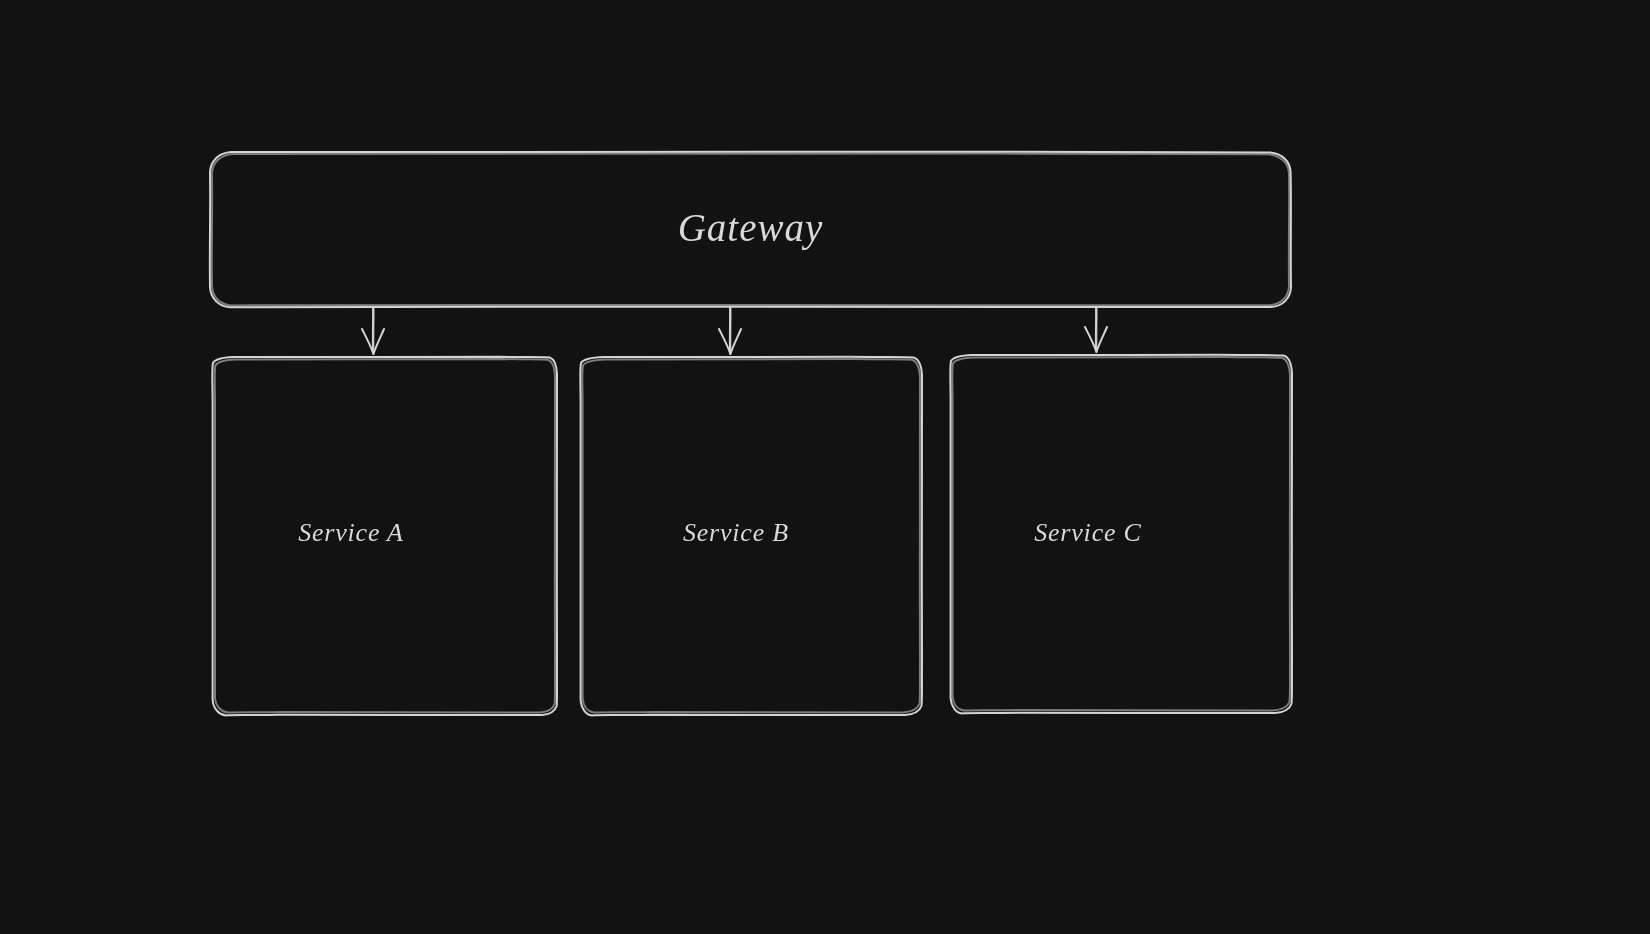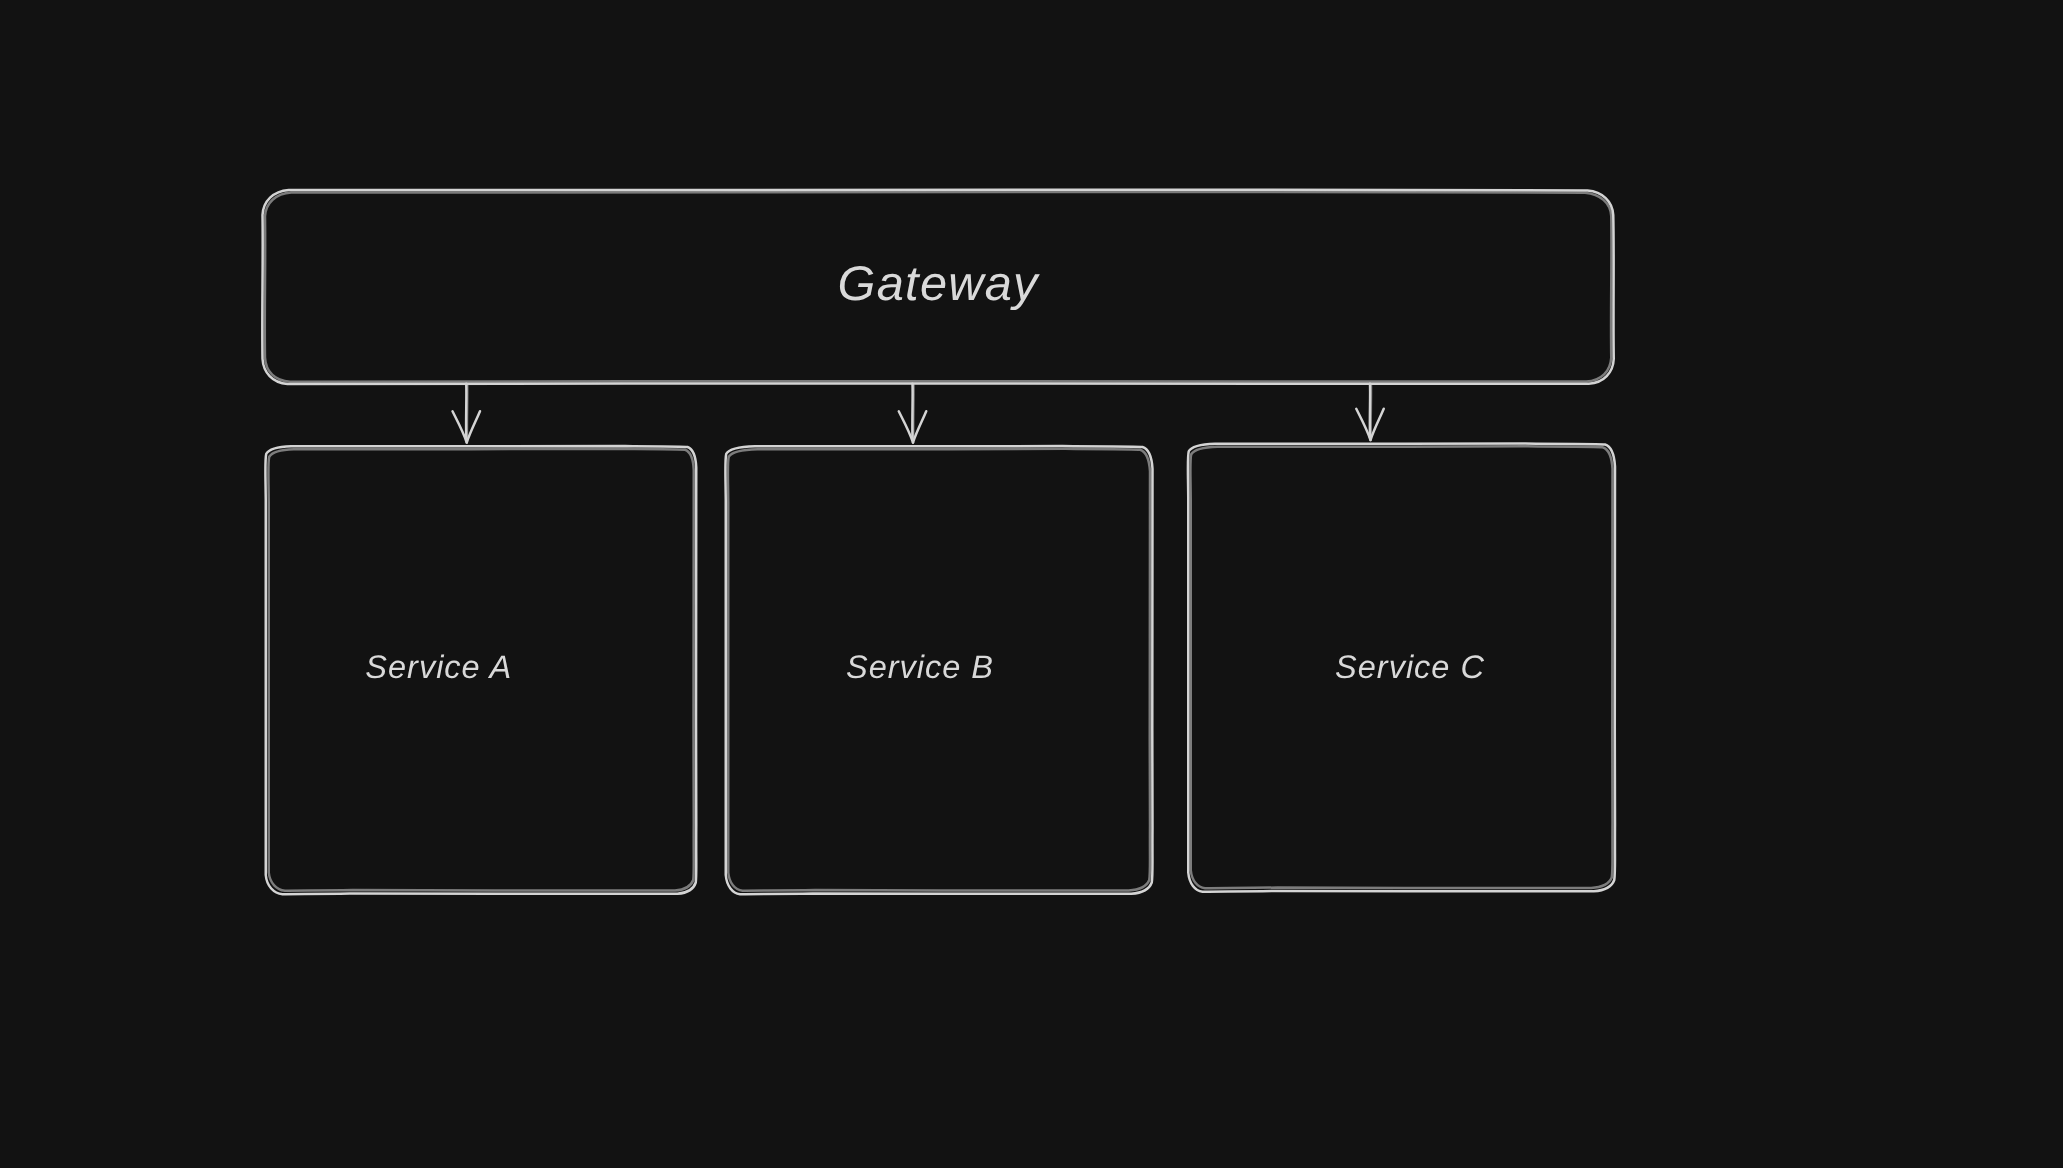--- a/index.html
+++ b/index.html
@@ -29,21 +29,21 @@
     width: 1650px;
     height: 934px;
     pointer-events: none;
   }
 
   
   .node-label {
     position: absolute;
     text-align: center;
     color: #d9d9d9;
-    font-family: Liberation Sans, sans-serif;
+    font-family: Liberation Serif, serif;
     font-style: italic;
     font-weight: 400;
     white-space: nowrap;
     letter-spacing: 0.5px;
     -webkit-font-smoothing: antialiased;
   }
 
   .node-title {
     font-size: 39px;
     line-height: 44px;
@@ -214,15 +214,15 @@
   <div class="node-hit" style="left:212px; top:357px; width:345px; height:358px;"></div>
   <div class="node-hit" style="left:583px; top:357px; width:339px; height:358px;"></div>
   <div class="node-hit" style="left:951px; top:355px; width:341px; height:359px;"></div>
 
   <div class="node-label node-title" style="left:210px; top:206px; width:1081px;">Gateway</div>
 
   <div class="node-label node-sub" style="left:212px; top:518px; width:278px;">Service A</div>
 
   <div class="node-label node-sub" style="left:583px; top:518px; width:306px;">Service B</div>
 
-  <div class="node-label node-sub" style="left:951px; top:518px; width:354px;">Service C</div>
+  <div class="node-label node-sub" style="left:911px; top:518px; width:354px;">Service C</div>
 
 </div>
 
 </body></html>

